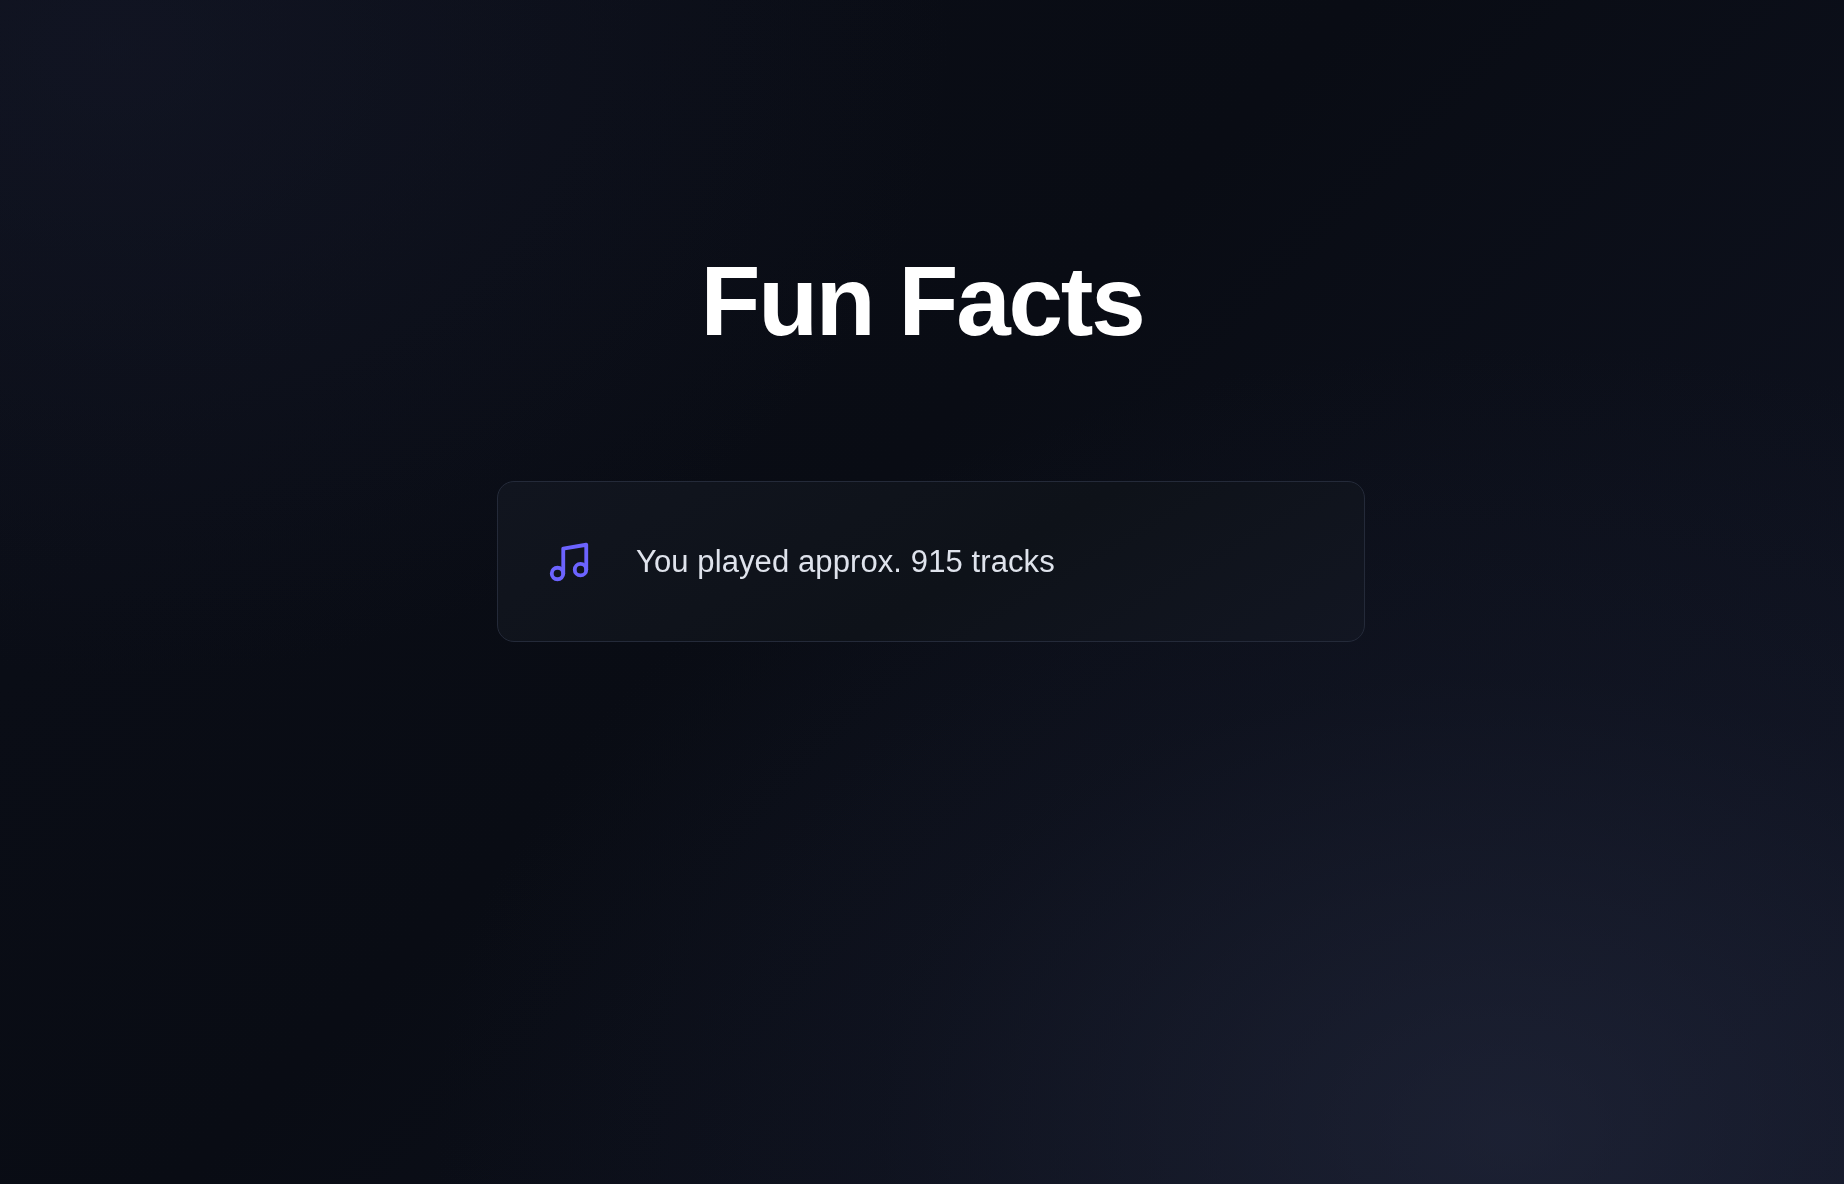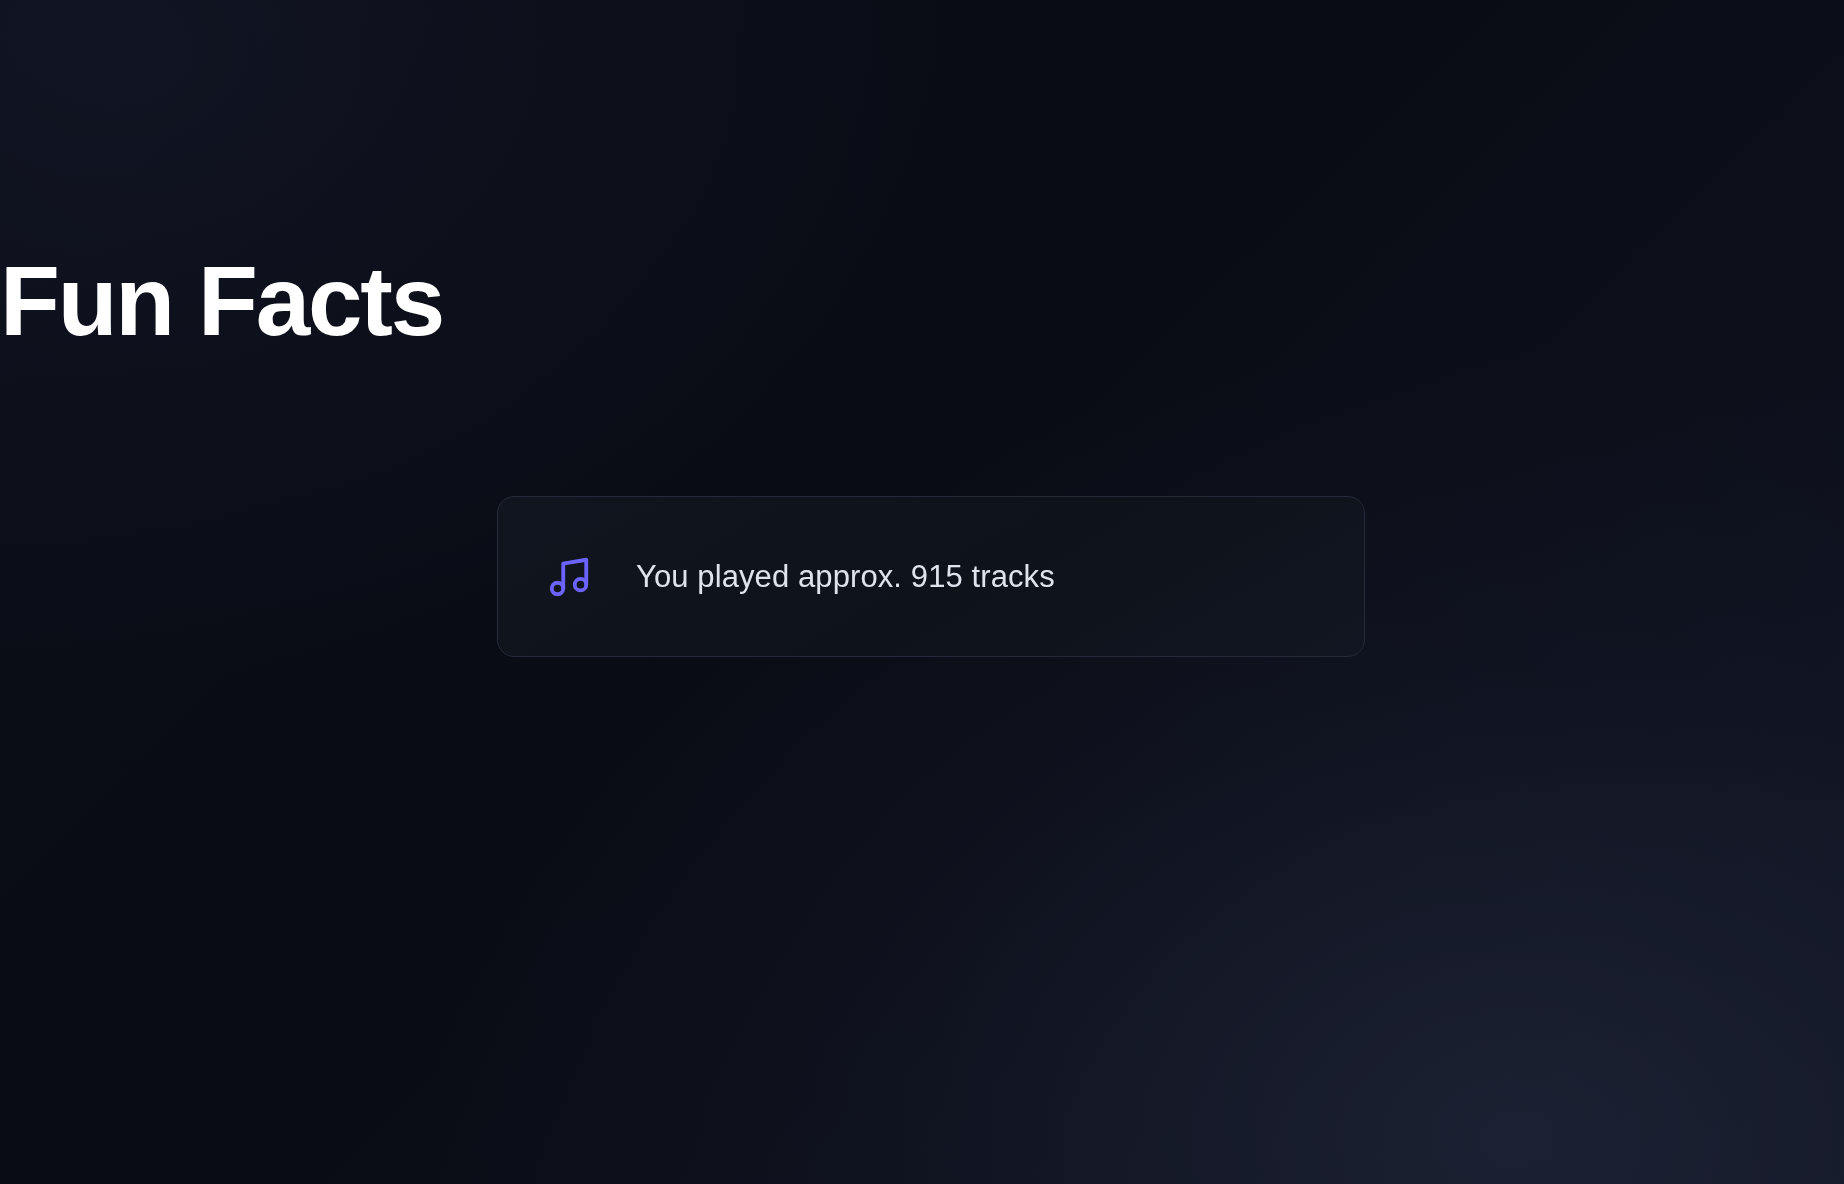--- a/index.html
+++ b/index.html
@@ -25,33 +25,34 @@
     width: 1844px;
     height: 1184px;
   }
 
   
   .page-title {
     position: absolute;
     top: 252px;
     left: 0;
     width: 1844px;
+    text-align: center;
     font-size: 98px;
     font-weight: 700;
     line-height: 1.0;
     letter-spacing: -2.2px;
     color: #ffffff;
     white-space: nowrap;
   }
 
   
   .facts-list {
     position: absolute;
     left: 497px;
-    top: 496px;
+    top: 481px;
     width: 868px;
     display: flex;
     flex-direction: column;
     gap: 49px;
   }
 
   .fact-card {
     position: relative;
     width: 868px;
     height: 161px;

